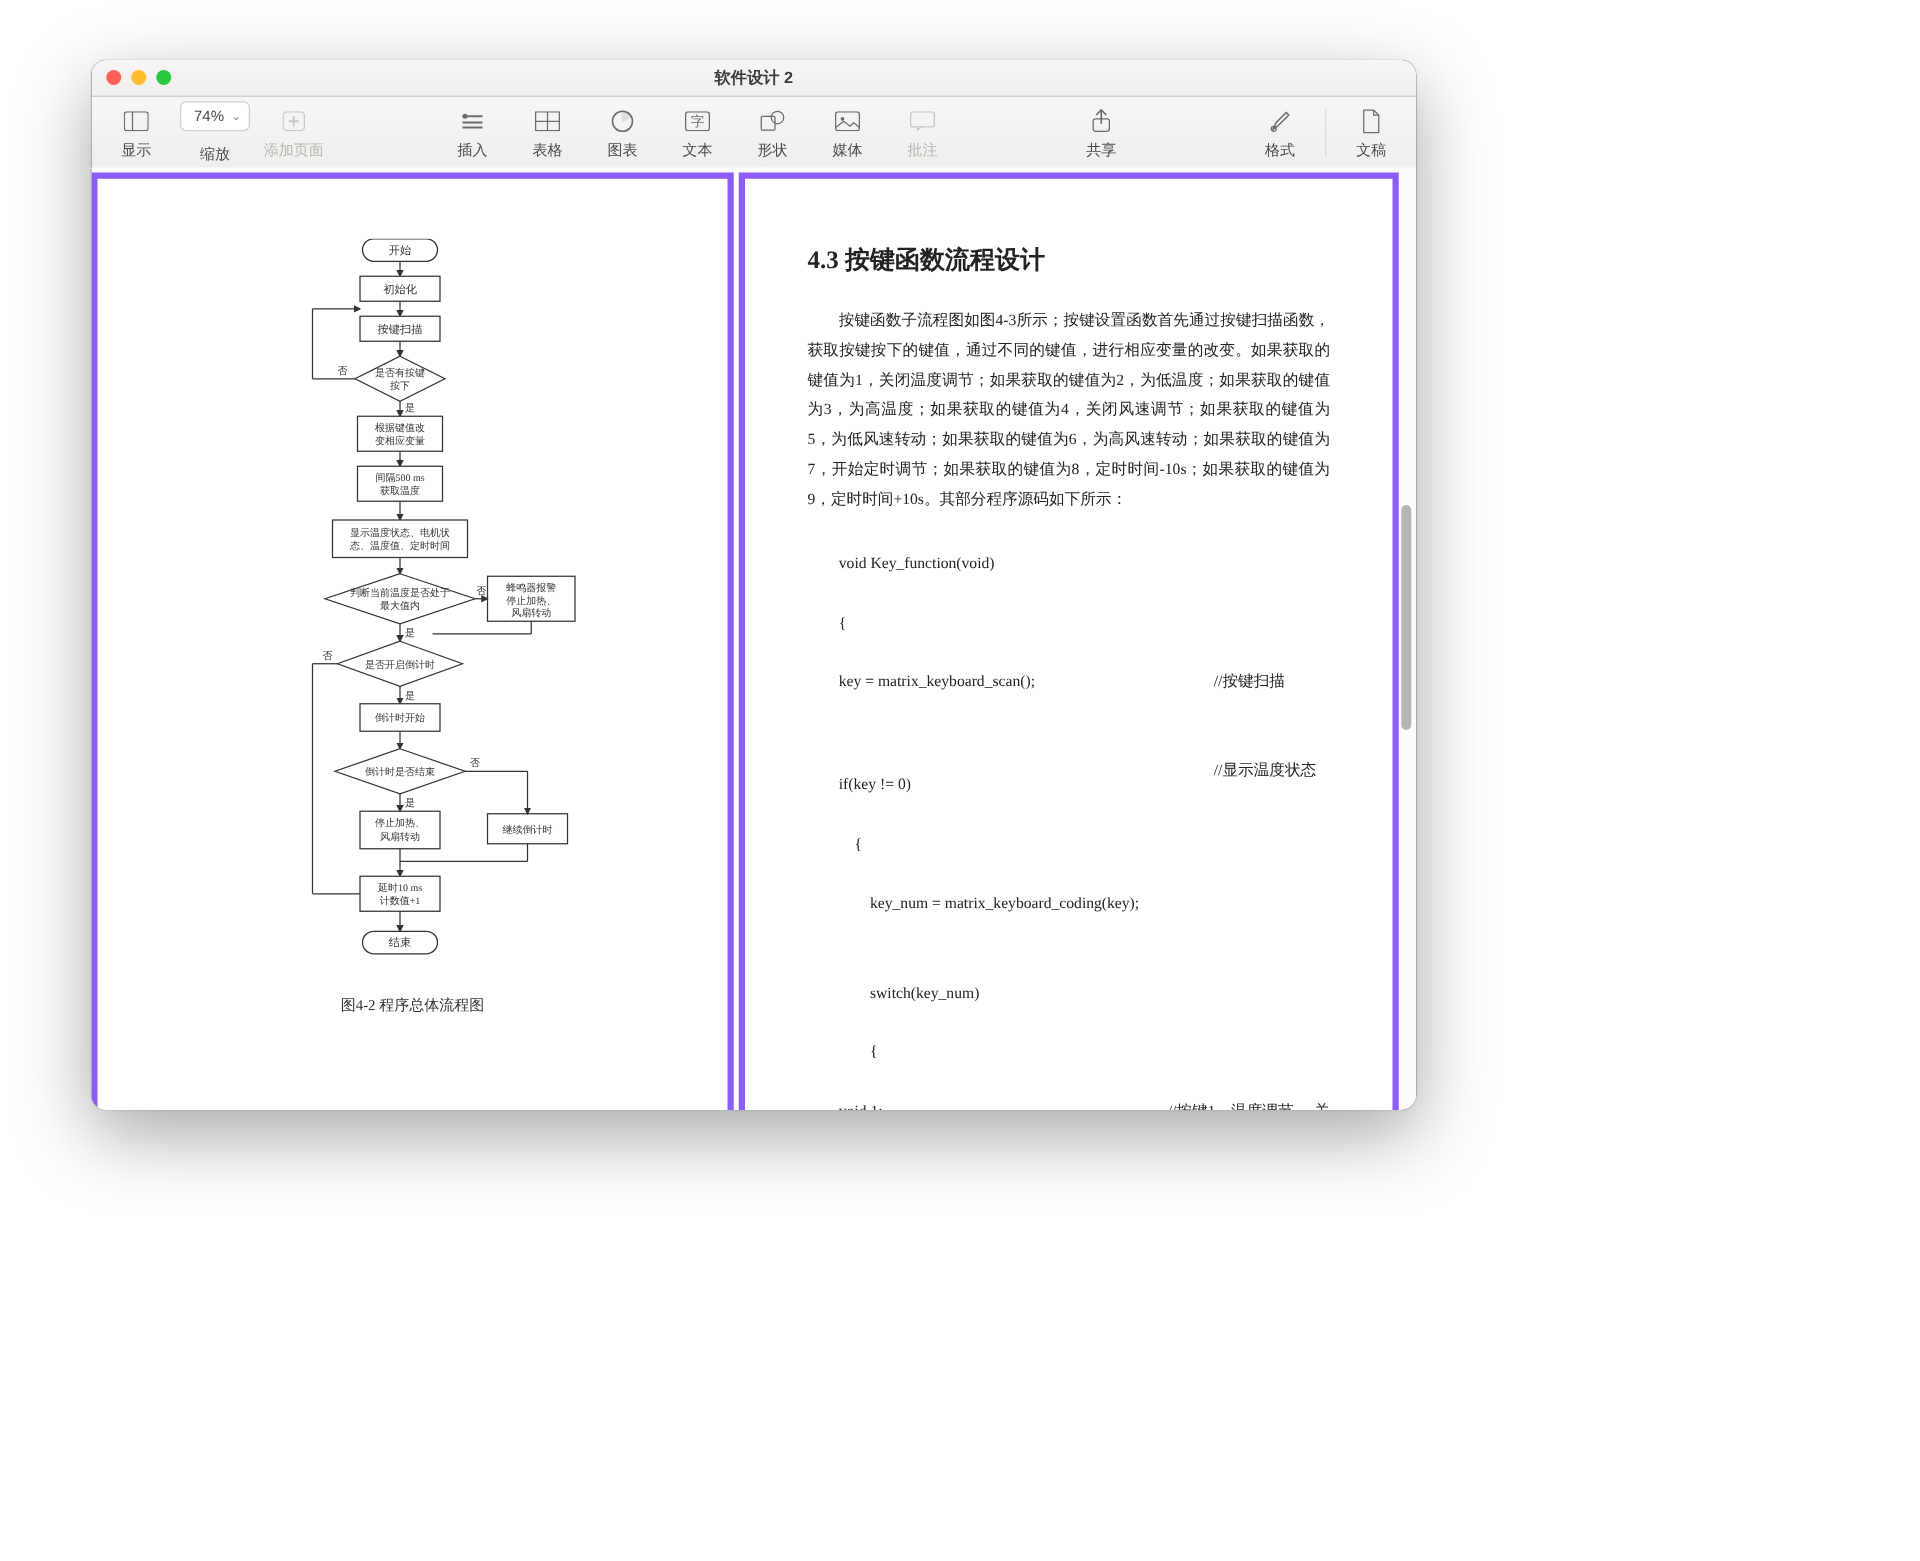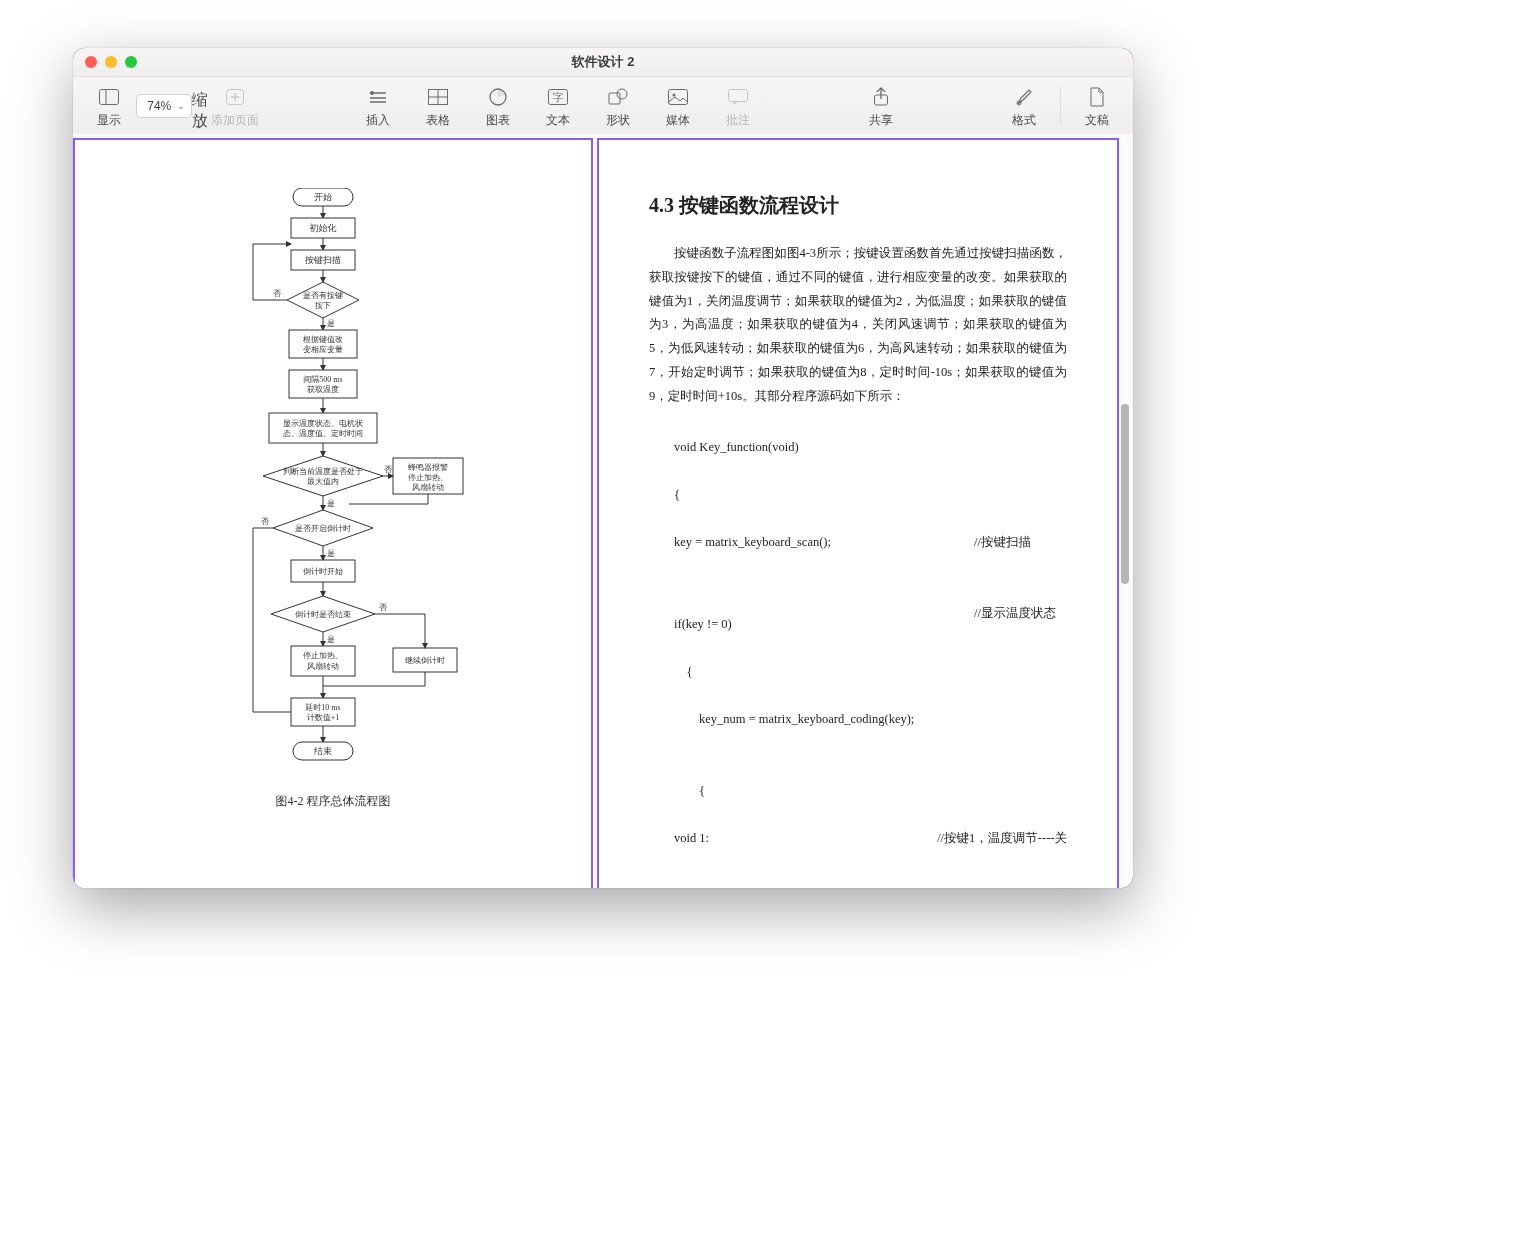--- a/index.html
+++ b/index.html
@@ -46,21 +46,21 @@
   .tbtn.disabled { color:#b8b6b3; }
   .tbtn .ic { height:26px; display:flex; align-items:center; justify-content:center;}
   .tbtn .lab { margin-top:2px; }
   .zoombox {
     display:flex; align-items:center; justify-content:center;
     border:1px solid #d0cfcd; border-radius:5px;
     height:22px; padding:0 6px 0 10px; background:#fff;
     font-size:12px; color:#444;
     gap:6px;
   }
-  .zoomcol { display:flex; flex-direction:row; align-items:center; justify-content:center; width:66px;}
+  .zoomcol { display:flex; flex-direction:column; align-items:center; justify-content:center; width:66px;}
   .sep { width:1px; background:#dcdbd9; margin: 10px 6px; }
   .spacer { flex:1; }
   svg { display:block; }
 
   
   .docarea {
     position:absolute; left:0; right:0; top:86px; bottom:0;
     background:#fbfbfb;
     overflow:hidden;
   }
@@ -72,21 +72,21 @@
     background: rgba(0,0,0,0.28); border-radius:4px;
   }
   .pages {
     position:absolute; left:0; right:14px; top:0; bottom:0;
     display:flex; gap:4px; justify-content:center;
     padding-top:4px;
   }
   .page {
     width: 518px; height: 100%;
     background:#fff;
-    border:2px solid #8b5cf6;
+    border:5px solid #8b5cf6;
     position:relative;
     font-family: "Songti SC","SimSun","Times New Roman",serif;
     color:#222;
   }
   
   .flow { position:absolute; left:50%; top:48px; transform:translateX(-50%); width:300px; font-size:10px; }
   .caption { position:absolute; left:0; right:0; bottom:80px; text-align:center; font-size:12px; color:#333;}
   
   .rp { padding: 46px 50px 0 50px; font-size:12.5px; line-height:1.9; color:#222; }
   .heading { font-size:20px; font-weight:600; margin-bottom:18px;}
@@ -119,21 +119,21 @@
           </svg>
       </div>
       <div class="lab">显示</div>
     </div>
 
     <div class="zoomcol">
       <div class="zoombox">
         <span>74%</span>
         <span style="font-size:9px;color:#7a7a7a;">⌄</span>
       </div>
-      <div class="lab" style="font-size:16px;color:#4a4a4a;margin-top:10px;">缩放</div>
+      <div class="lab" style="font-size:12px;color:#4a4a4a;margin-top:10px;">缩放</div>
     </div>
 
     <div class="tbtn disabled">
       <div class="ic">
         <svg width="18" height="16">
             <rect x="0.5" y="0.5" width="17" height="15" rx="3" fill="none" stroke="#c8c6c3"></rect>
             <line x1="9" y1="4" x2="9" y2="12" stroke="#c8c6c3" stroke-width="1.5"></line>
             <line x1="5" y1="8" x2="13" y2="8" stroke="#c8c6c3" stroke-width="1.5"></line>
           </svg>
       </div>
@@ -366,20 +366,21 @@
           <div class="para">按键函数子流程图如图4-3所示；按键设置函数首先通过按键扫描函数，获取按键按下的键值，通过不同的键值，进行相应变量的改变。如果获取的键值为1，关闭温度调节；如果获取的键值为2，为低温度；如果获取的键值为3，为高温度；如果获取的键值为4，关闭风速调节；如果获取的键值为5，为低风速转动；如果获取的键值为6，为高风速转动；如果获取的键值为7，开始定时调节；如果获取的键值为8，定时时间-10s；如果获取的键值为9，定时时间+10s。其部分程序源码如下所示：</div>
           <div class="code">
 <div style="padding-left:2em;">void Key_function(void)</div>
 <div style="padding-left:2em;">{</div>
 <div class="cl"><div class="cm" style="padding-left:2em;">    key = matrix_keyboard_scan();</div><div class="cc">//按键扫描</div></div>
 <div></div>
 <div class="cl"><div class="cm" style="padding-left:2em;margin-top:11px;">    if(key != 0)</div><div class="cc">//显示温度状态</div></div>
 <div style="padding-left:2em;">    {</div>
 <div style="padding-left:2em;">        key_num = matrix_keyboard_coding(key);</div>
 <div></div>
+<div style="padding-left:2em;">        switch(key_num)</div>
 <div style="padding-left:2em;">        {</div>
 <div class="cl"><div class="cm" style="padding-left:2em;">          void 1:</div><div class="cc">//按键1，温度调节----关</div></div>
 
 
 
 
 
 
 
           </div>

